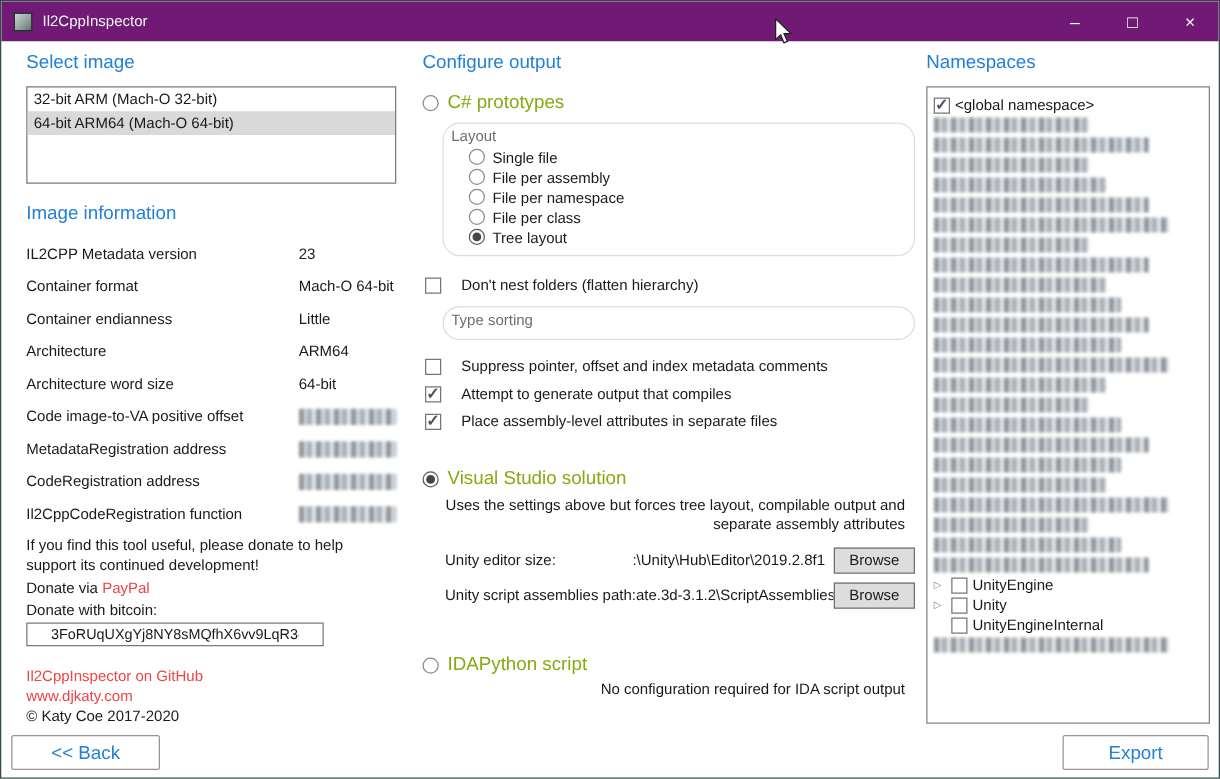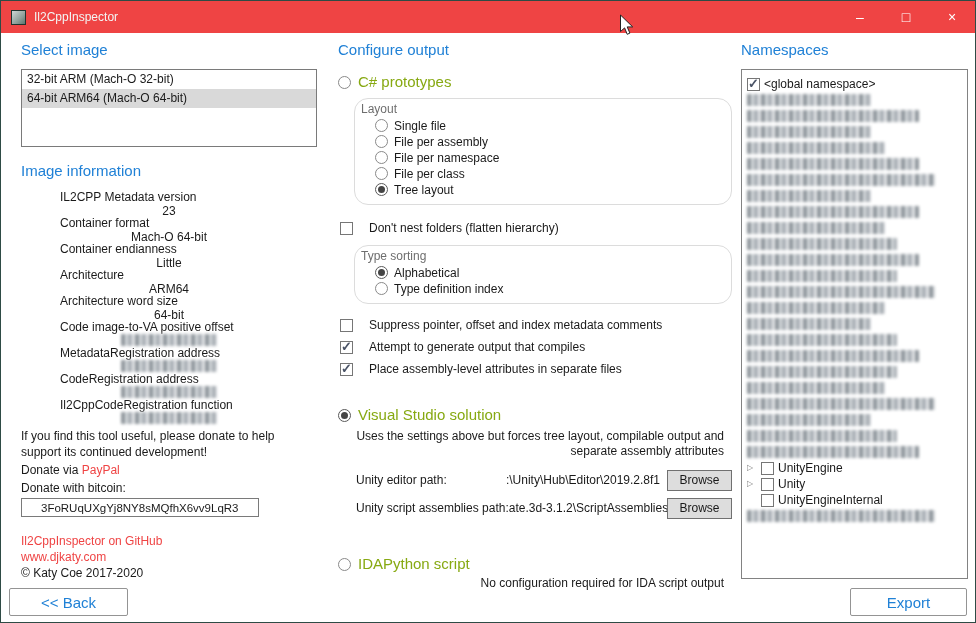--- a/index.html
+++ b/index.html
@@ -2,21 +2,21 @@
 <html><head>
 <meta charset="utf-8">
 <style>
   * { margin:0; padding:0; box-sizing:border-box; }
   html,body { background:#777; }
   body { font-family:"Liberation Sans", sans-serif; font-size:12px; color:#1a1a1a; }
 
   .window { position:relative; width:976px; height:623px; background:#fff; border:1px solid #2e4b45; overflow:hidden; }
 
   
-  .titlebar { height:32px; background:#ef4444; display:flex; align-items:center; color:#fff; }
+  .titlebar { height:32px; background:#701a75; display:flex; align-items:center; color:#fff; }
   .app-icon { width:15px; height:15px; margin:0 8px 0 10px; background:linear-gradient(135deg,#cfd6d4 0%,#8fa09b 60%,#5d736d 100%); border:1px solid #1f332f; }
   .tb-title { font-size:12px; color:#f2f5f4; }
   .win-btns { margin-left:auto; display:flex; height:32px; }
   .win-btn { width:46px; height:32px; display:flex; align-items:center; justify-content:center; color:#fff; font-size:14px; cursor:default; }
 
   .cursor { position:absolute; left:618px; top:13px; z-index:50; pointer-events:none; }
 
   
   .section-h { font-size:15px; font-weight:400; color:#2081d6; line-height:18px; }
   .col { position:absolute; top:40px; }
@@ -34,21 +34,21 @@
     background:repeating-linear-gradient(90deg,#8f969c 0 4px,#d3d7da 4px 7px,#aab0b6 7px 11px,#e4e6e8 11px 14px);
     filter:blur(1.4px); }
 
   
   .listbox { margin-top:10px; height:78px; border:1px solid #7a7a7a; background:#fff; overflow:hidden; }
   .lb-item { height:19px; line-height:19px; padding-left:5px; white-space:nowrap; }
   .lb-item.selected { background:#d9d9d9; }
 
   .info-h { margin-top:15px; }
   .info-table { margin-top:10px; }
-  .info-row { display:flex; align-items:center; height:26px;flex-direction:column; }
+  .info-row { display:flex; align-items:center; height:26px; }
   .info-label { width:218px; flex:none; }
   .info-value { flex:1; }
   .info-row .blur-bar { width:96px; height:13px; }
   .info-row.redacted .blur-bar { display:block; }
 
   .donate-msg { margin-top:4px; width:292px; line-height:16px; }
   .donate-line { margin-top:2px; line-height:16px; }
   a.link { color:#ef4444; cursor:pointer; }
   .bitcoin-input { display:block; margin-top:2px; width:238px; height:19px; border:1px solid #7a7a7a; font-family:"Liberation Sans",sans-serif; font-size:11.5px; padding:0 19px; color:#1a1a1a; }
   .links-block { margin-top:16px; }
@@ -237,32 +237,20 @@
         </div>
     </div>
 
     <div class="check-row flatten-row">
       <span class="cb"></span>
       <span>Don't nest folders (flatten hierarchy)</span>
     </div>
 
     <div class="groupbox sorting-box">
       <div class="gb-title">Type sorting</div>
-      <div>
-
-          <div class="option-row">
-            <span class="radio selected"></span>
-            <span>Alphabetical</span>
-          </div>
-
-          <div class="option-row">
-            <span class="radio"></span>
-            <span>Type definition index</span>
-          </div>
-        </div>
     </div>
 
     <div class="check-list">
 
         <div class="check-row">
           <span class="cb"></span>
           <span>Suppress pointer, offset and index metadata comments</span>
         </div>
 
         <div class="check-row">
@@ -278,21 +266,21 @@
 
     <div class="mode-row vs-row">
       <span class="radio selected"></span>
       <span class="mode-label">Visual Studio solution</span>
     </div>
     <p class="mode-desc">Uses the settings above but forces tree layout, compilable output and separate assembly attributes</p>
 
     <div class="path-rows">
 
         <div class="path-row">
-          <span class="path-label">Unity editor path:</span>
+          <span class="path-label">Unity editor size:</span>
           <span class="path-value">:\Unity\Hub\Editor\2019.2.8f1</span>
           <button class="browse-btn">Browse</button>
         </div>
 
         <div class="path-row">
           <span class="path-label">Unity script assemblies path:</span>
           <span class="path-value">ate.3d-3.1.2\ScriptAssemblies</span>
           <button class="browse-btn">Browse</button>
         </div>
       </div>

